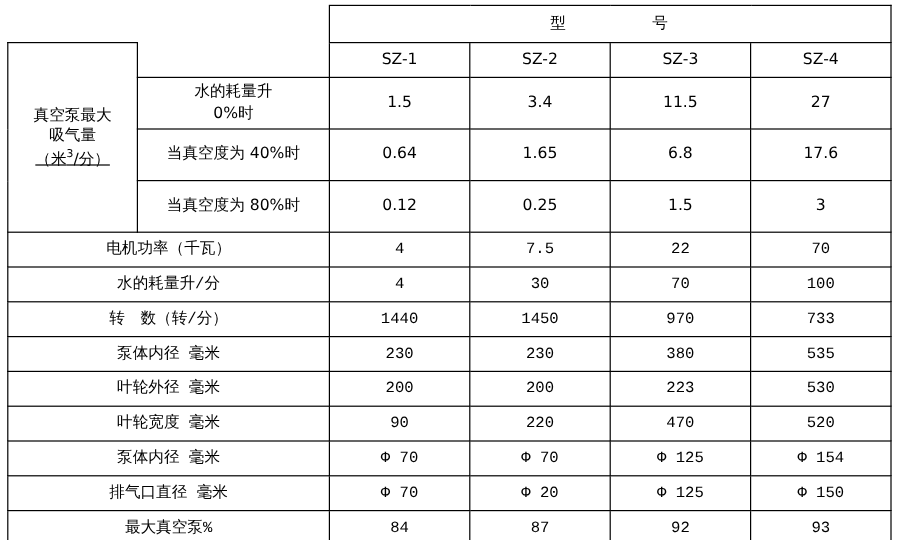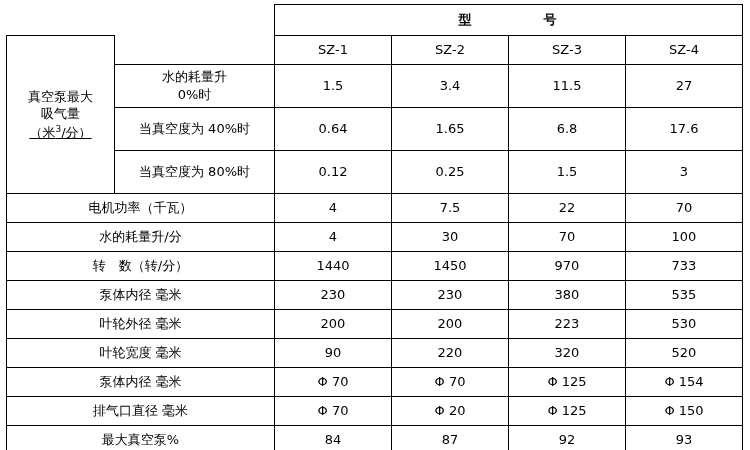--- a/index.html
+++ b/index.html
@@ -29,40 +29,39 @@
     line-height: 1.35;
   }
   .col-label { width: 108px; }
   .col-sub   { width: 160px; }
   .col-model { width: 117px; }
 
   .hdr-model-group {
     font-size: 14px;
     letter-spacing: 2px;
     height: 26px;
-    font-weight: bold;
   }
   .hdr-model-group .gap {
     display: inline-block;
     width: 70px;
   }
   .model-name {
     font-size: 13px;
     height: 24px;
   }
   .rowlabel-big {
     font-size: 13.5px;
     line-height: 1.85;
   }
   .sub-label {
     font-size: 13px;
     line-height: 1.5;
   }
   .row-tall td { height: 38px; }
-  .row-norm td { height: 24px; }
+  .row-norm td { height: 24px; font-family: Liberation Mono, monospace; }
   sup {
     font-size: 9px;
     vertical-align: super;
   }
   .nowrap { white-space: nowrap; text-decoration: underline; }
 </style>
 </head>
 <body>
 
 <table id="spec-table">
@@ -153,21 +152,21 @@
       <td colspan="2">叶轮外径  毫米</td>
       <td>200</td>
       <td>200</td>
       <td>223</td>
       <td>530</td>
     </tr>
     <tr class="row-norm">
       <td colspan="2">叶轮宽度  毫米</td>
       <td>90</td>
       <td>220</td>
-      <td>320</td>
+      <td>470</td>
       <td>520</td>
     </tr>
     <tr class="row-norm">
       <td colspan="2">泵体内径  毫米</td>
       <td>Φ 70</td>
       <td>Φ 70</td>
       <td>Φ 125</td>
       <td>Φ 154</td>
     </tr>
     <tr class="row-norm">

